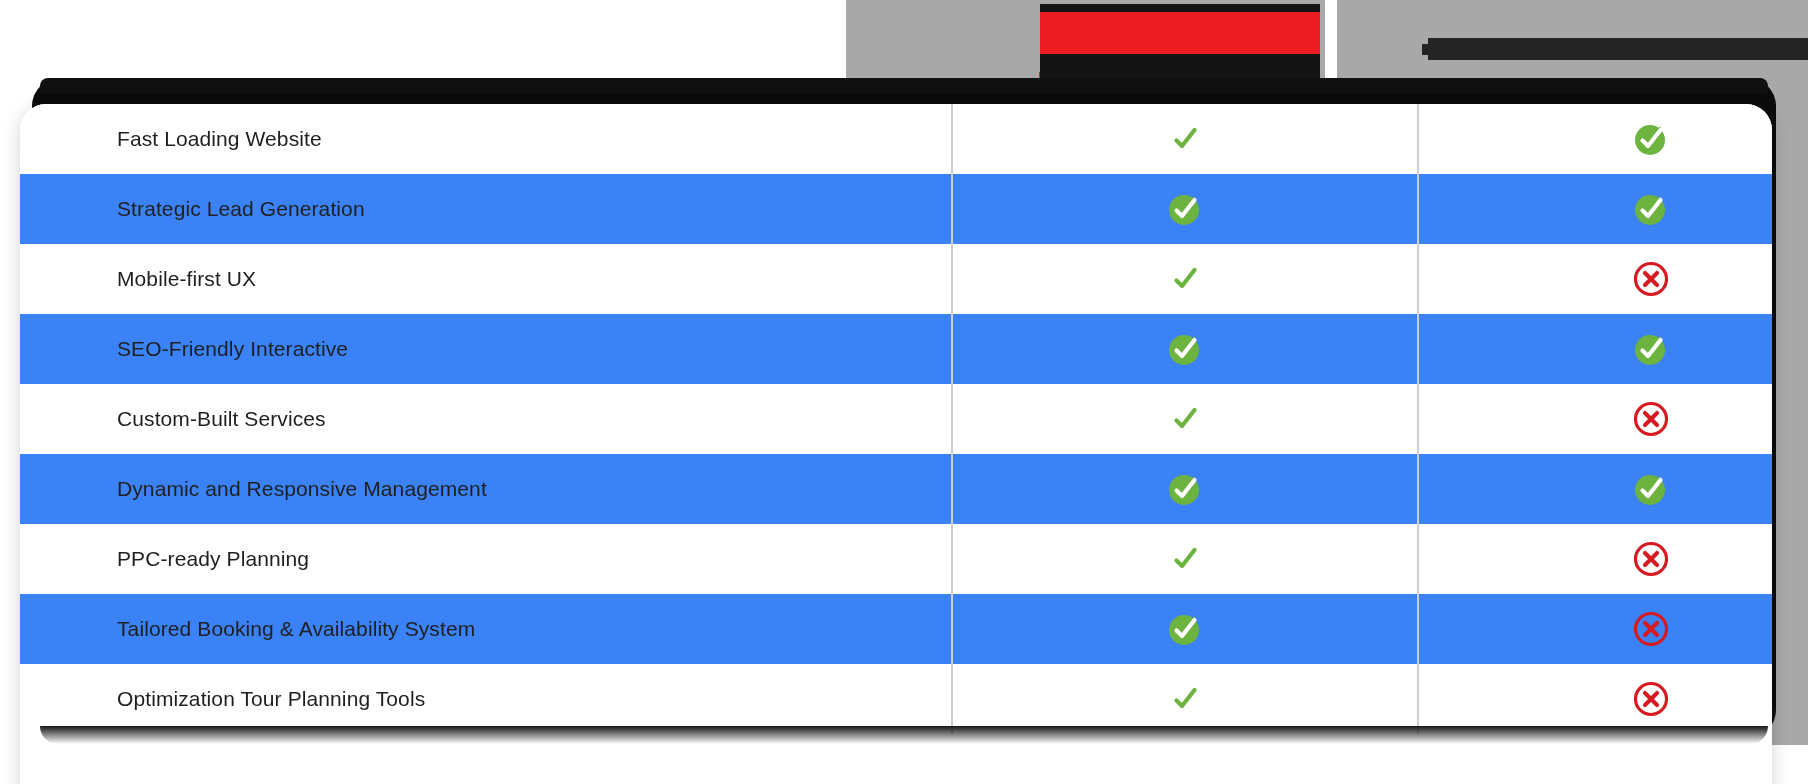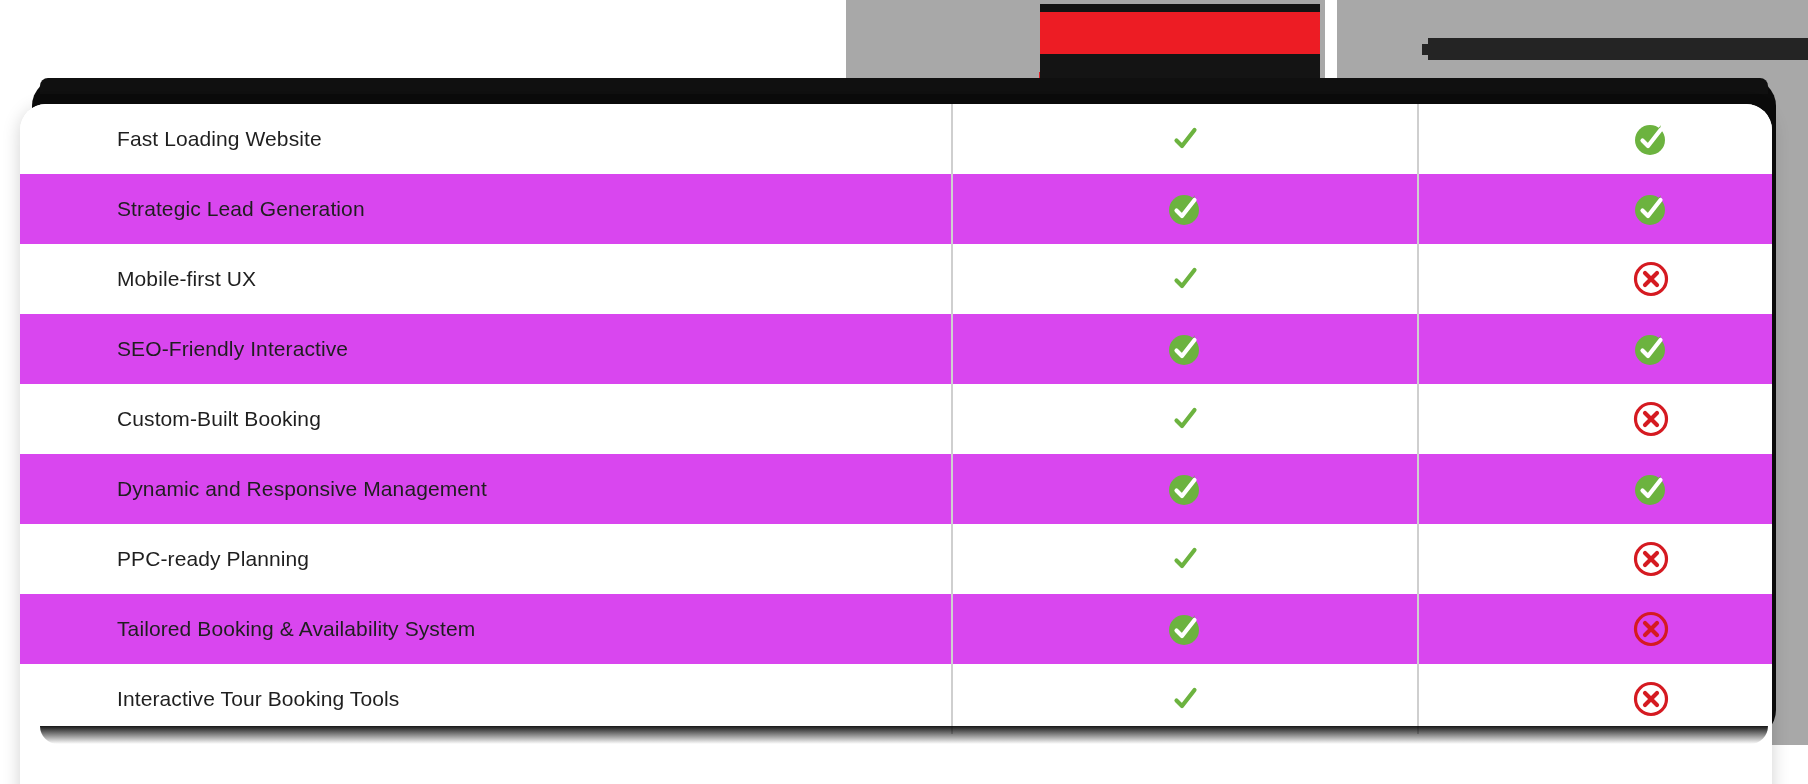--- a/index.html
+++ b/index.html
@@ -157,21 +157,21 @@
     box-shadow: 0 4px 18px rgba(0,0,0,0.18);
   }
 
   table.cmp {
     border-collapse: collapse;
     width: 100%;
     table-layout: fixed;
   }
   table.cmp tr { height: 70px; }
   table.cmp tr.odd  td { background: #ffffff; }
-  table.cmp tr.even td { background: #d946ef; }
+  table.cmp tr.even td { background: #3b82f6; }
 
   td.feature {
     width: 833px;
     padding-left: 97px;
     font-size: 21px;
     color: #1f1f1f;
     letter-spacing: 0.1px;
     font-family: "Liberation Sans", sans-serif;
     white-space: nowrap;
   }
@@ -296,21 +296,21 @@
                   <path d="M30 6 L20 19 L25 23 Z" fill="#6cb33f"></path>
                   <path d="M11.5 21.5 L17 27 L29.5 11" fill="none" stroke="#ffffff" stroke-width="4.2" stroke-linecap="round" stroke-linejoin="round"></path>
                 </svg></span></td>
             <td class="col-b"><span class="icon"><svg viewBox="0 0 40 40" aria-hidden="true">
                   <circle cx="19" cy="21" r="15" fill="#6cb33f"></circle>
                   <path d="M30 6 L20 19 L25 23 Z" fill="#6cb33f"></path>
                   <path d="M11.5 21.5 L17 27 L29.5 11" fill="none" stroke="#ffffff" stroke-width="4.2" stroke-linecap="round" stroke-linejoin="round"></path>
                 </svg></span></td>
           </tr>
           <tr class="odd">
-            <td class="feature">Custom-Built Booking</td>
+            <td class="feature">Custom-Built Services</td>
             <td class="col-a"><span class="icon"><svg viewBox="0 0 40 40" aria-hidden="true">
                   <circle cx="19" cy="21" r="15" fill="#ffffff"></circle>
                   <path d="M30 6 L20 19 L25 23 Z" fill="#ffffff"></path>
                   <path d="M11.5 21.5 L17 27 L29.5 11" fill="none" stroke="#6cb33f" stroke-width="4.2" stroke-linecap="round" stroke-linejoin="round"></path>
                 </svg></span></td>
             <td class="col-b"><span class="icon"><svg viewBox="0 0 40 40" aria-hidden="true">
                   <circle cx="20" cy="20" r="15.5" fill="none" stroke="#d51a21" stroke-width="3.2"></circle>
                   <path d="M14 14 L26 26 M26 14 L14 26" stroke="#d51a21" stroke-width="4.2" stroke-linecap="round"></path>
                 </svg></span></td>
           </tr>
@@ -345,21 +345,21 @@
                   <circle cx="19" cy="21" r="15" fill="#6cb33f"></circle>
                   <path d="M30 6 L20 19 L25 23 Z" fill="#6cb33f"></path>
                   <path d="M11.5 21.5 L17 27 L29.5 11" fill="none" stroke="#ffffff" stroke-width="4.2" stroke-linecap="round" stroke-linejoin="round"></path>
                 </svg></span></td>
             <td class="col-b"><span class="icon"><svg viewBox="0 0 40 40" aria-hidden="true">
                   <circle cx="20" cy="20" r="15.5" fill="none" stroke="#d51a21" stroke-width="3.2"></circle>
                   <path d="M14 14 L26 26 M26 14 L14 26" stroke="#d51a21" stroke-width="4.2" stroke-linecap="round"></path>
                 </svg></span></td>
           </tr>
           <tr class="odd">
-            <td class="feature">Interactive Tour Booking Tools</td>
+            <td class="feature">Optimization Tour Planning Tools</td>
             <td class="col-a"><span class="icon"><svg viewBox="0 0 40 40" aria-hidden="true">
                   <circle cx="19" cy="21" r="15" fill="#ffffff"></circle>
                   <path d="M30 6 L20 19 L25 23 Z" fill="#ffffff"></path>
                   <path d="M11.5 21.5 L17 27 L29.5 11" fill="none" stroke="#6cb33f" stroke-width="4.2" stroke-linecap="round" stroke-linejoin="round"></path>
                 </svg></span></td>
             <td class="col-b"><span class="icon"><svg viewBox="0 0 40 40" aria-hidden="true">
                   <circle cx="20" cy="20" r="15.5" fill="none" stroke="#d51a21" stroke-width="3.2"></circle>
                   <path d="M14 14 L26 26 M26 14 L14 26" stroke="#d51a21" stroke-width="4.2" stroke-linecap="round"></path>
                 </svg></span></td>
           </tr>

